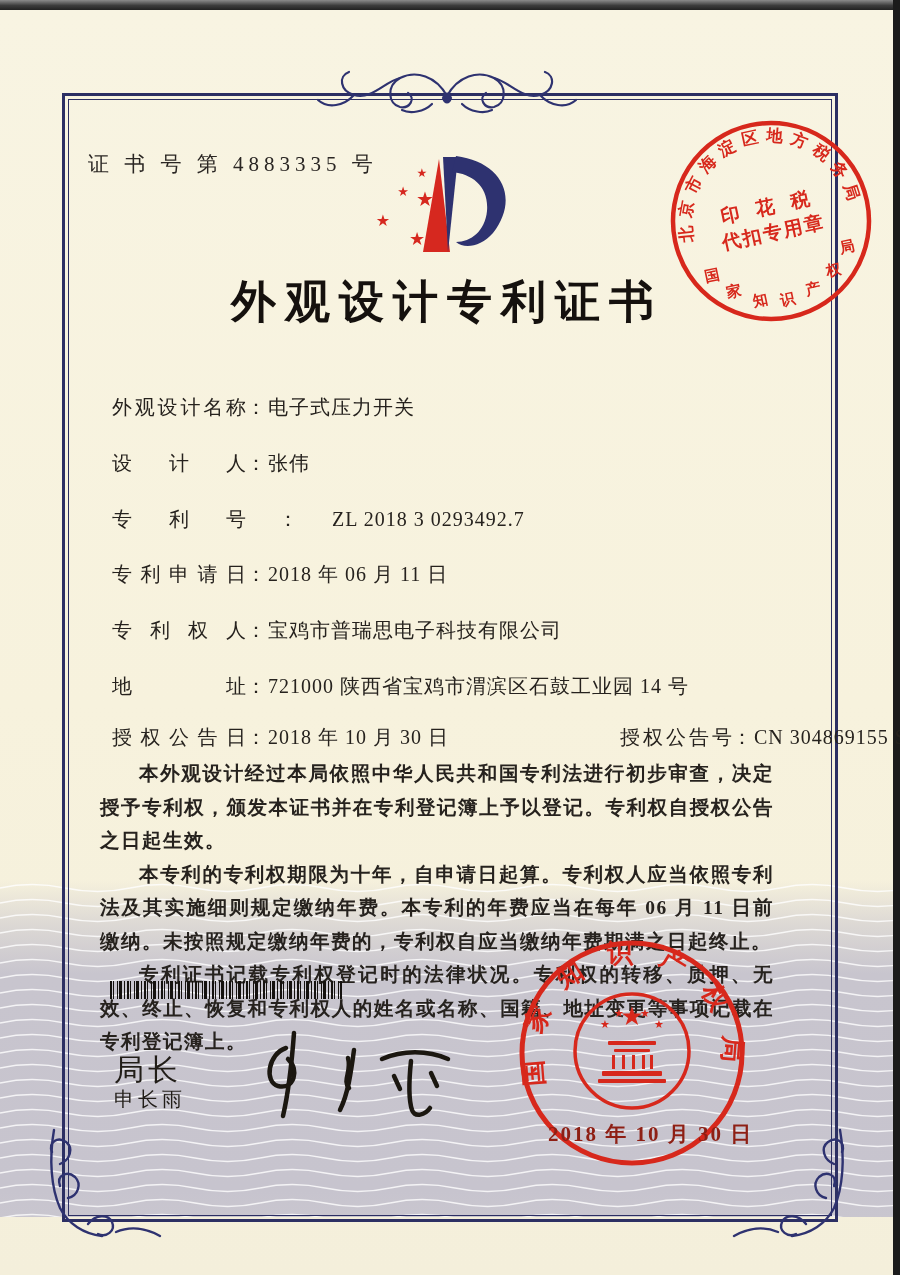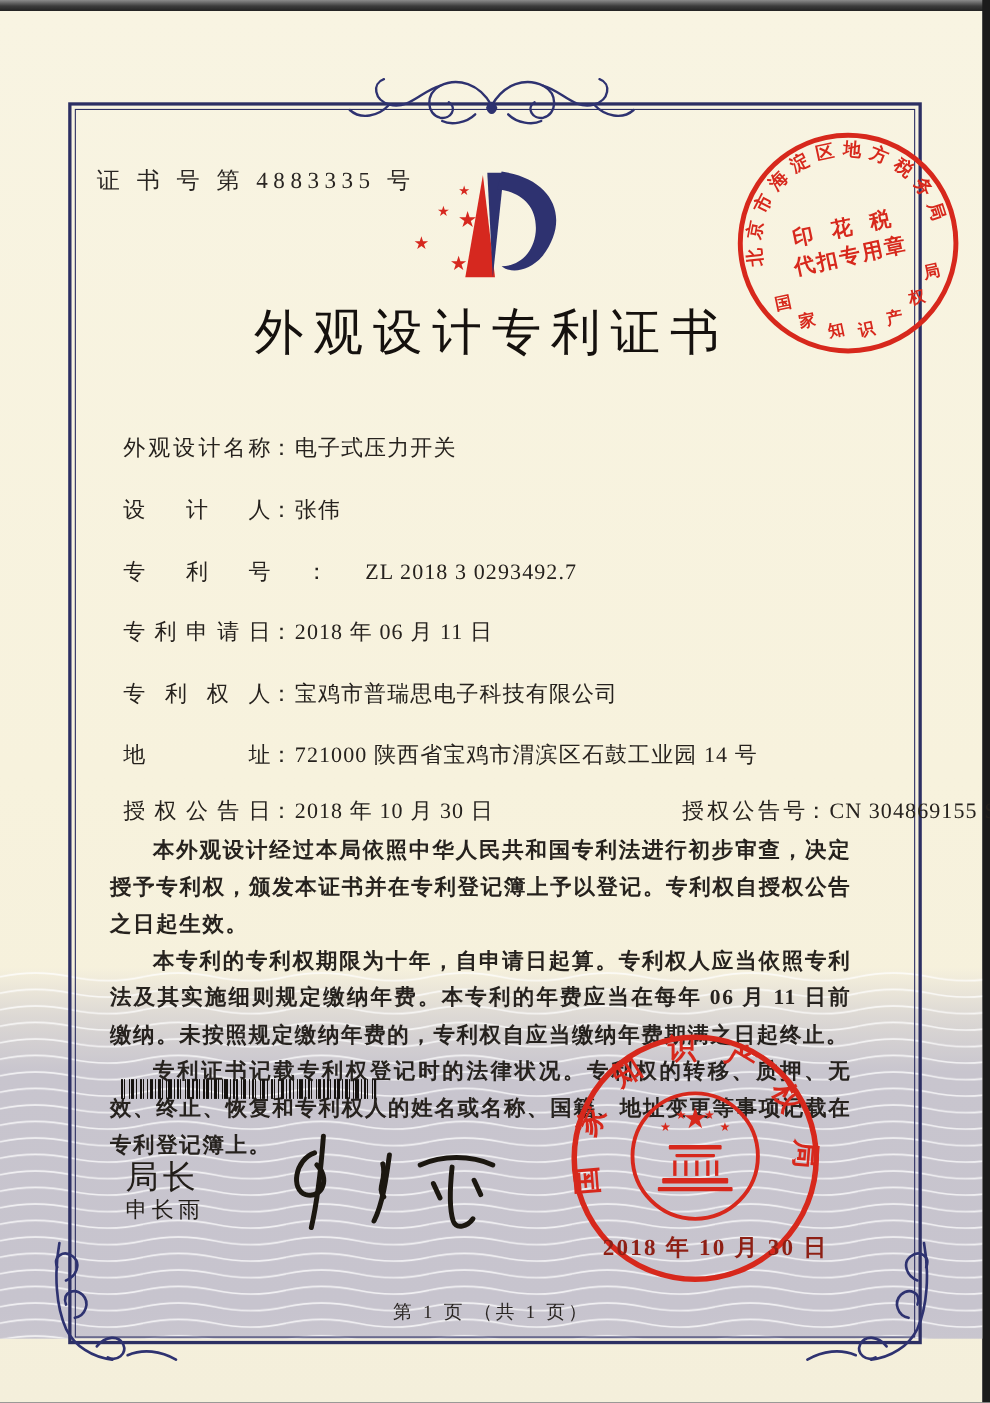--- a/index.html
+++ b/index.html
@@ -1,32 +1,32 @@
 <!DOCTYPE html>
 <html><head>
 <meta charset="utf-8">
 <style>
   html,body{margin:0;padding:0;}
   body{background:#6b6b68;font-family:"Liberation Serif","DejaVu Serif",serif;}
-  .stage{position:relative;width:900px;height:1275px;overflow:hidden;background:#a3a3a3;}
+  .stage{position:relative;width:900px;height:1275px;overflow:hidden;background:#7dd3fc;}
   .scan-top{position:absolute;left:0;top:0;width:900px;height:10px;
     background:linear-gradient(180deg,#8b8b8b,#3c3c3c 55%,#222);}
   .scan-right{position:absolute;right:0;top:0;width:7px;height:1275px;background:#1b1b1b;}
   .paper{position:absolute;left:0;top:8px;width:893px;height:1267px;
     background:linear-gradient(180deg,#f8f4e2 0%,#f7f2dd 55%,#f4efdb 100%);}
   
   .wave-band{position:absolute;left:0;top:880px;width:893px;height:337px;
     background:linear-gradient(180deg,rgba(200,197,206,0) 0%,rgba(200,197,206,.55) 13%,#c8c5ce 28%,#c7c4ce 92%,#c9c6cf 100%);}
   .wave-band svg{position:absolute;inset:0;}
   
   .frame{position:absolute;left:62px;top:93px;width:770px;height:1123px;border:3px solid #2c2f63;}
   .frame-inner{position:absolute;inset:3px;border:1px solid #2c2f63;}
   .abs{position:absolute;}
   .cert-no{left:88px;top:150px;font-size:21px;letter-spacing:5px;color:#2a2623;}
-  .title{left:62px;top:272px;width:770px;text-align:center;font-size:45px;font-weight:normal;
+  .title{left:62px;top:272px;width:770px;text-align:center;font-size:45px;font-weight:bold;
     letter-spacing:9px;color:#15110e;font-family:"Liberation Serif","DejaVu Serif",serif;}
   .field-row{position:absolute;left:112px;display:flex;align-items:baseline;
     font-size:20px;color:#26221e;white-space:nowrap;}
   .flabel{display:inline-block;width:134px;text-align:justify;text-align-last:justify;}
   .fcolon{margin:0 2px 0 0;}
   .fvalue{margin-left:0;letter-spacing:1px;}
   .grant-col{position:absolute;left:508px;top:0;display:flex;align-items:baseline;}
   .grant-col .flabel{width:112px;}
   .paras{position:absolute;left:100px;top:757px;width:674px;font-size:19.5px;line-height:33.5px;
     color:#26221e;text-align:justify;letter-spacing:1.5px;}
@@ -227,14 +227,13 @@
         <rect x="10" y="2" width="3" height="14"></rect>
         <rect x="18" y="2" width="3" height="14"></rect>
         <rect x="-30" y="18" width="60" height="5" rx="1"></rect>
         <rect x="-34" y="26" width="68" height="4" rx="1"></rect>
       </g>
     </g>
   </svg>
 
   <div class="abs seal-date">2018 年 10 月 30 日</div>
 
-  <div class="abs footer">第 1 页 （共 1 页）</div>
 </div>
 
 </body></html>

